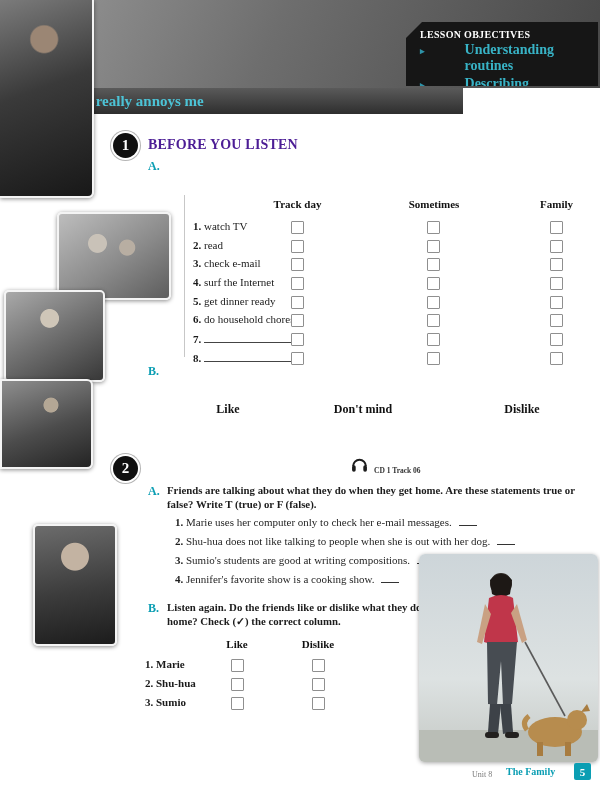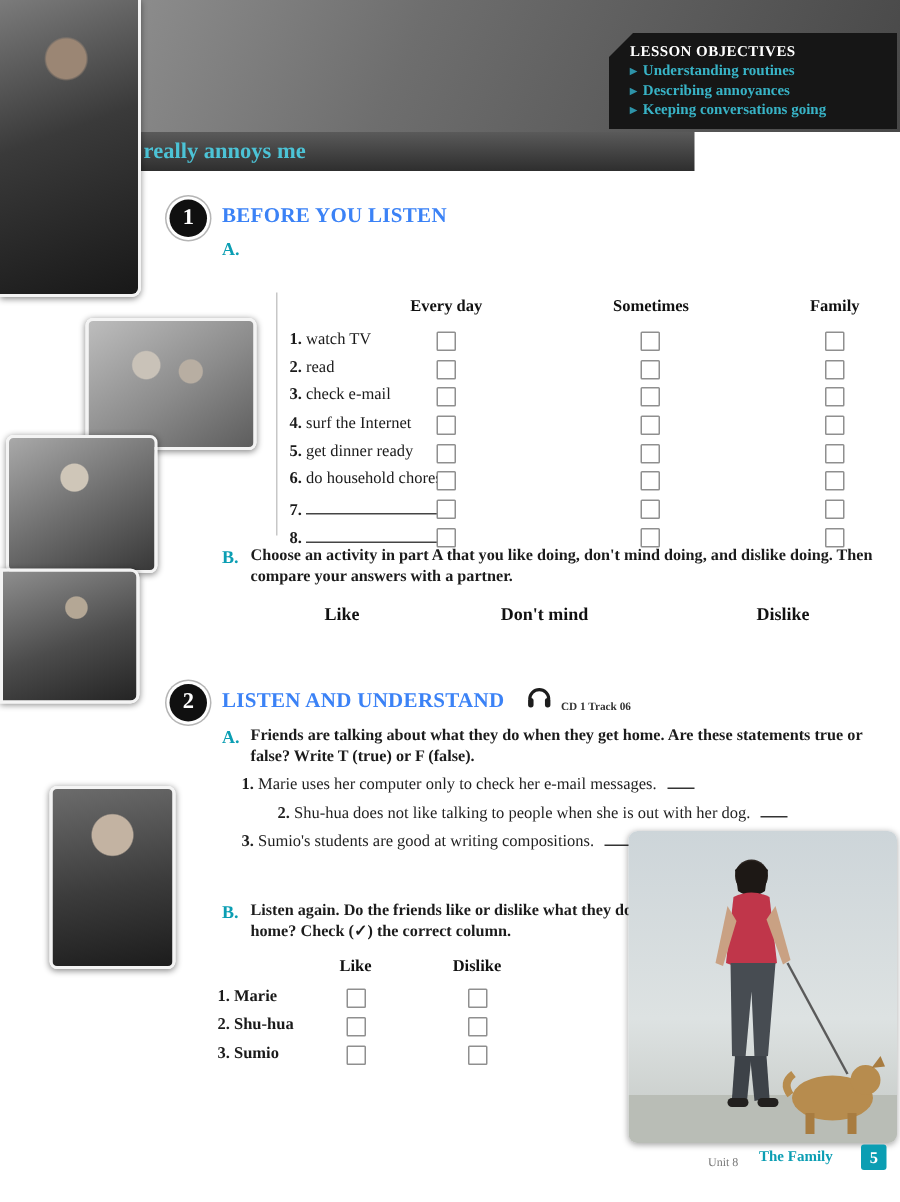--- a/index.html
+++ b/index.html
@@ -11,21 +11,21 @@
 
   
   .top-band{left:0;top:0;width:600px;height:88px;
     background:linear-gradient(115deg,#9a9a9a 0%,#6e6e6e 45%,#474747 100%);}
   .obj-panel{left:406px;top:22px;width:192px;height:64px;background:#161616;
     clip-path:polygon(16px 0,100% 0,100% 100%,0 100%,0 16px);
     padding:7px 10px 0 14px;box-sizing:border-box;}
   .obj-title{color:#ffffff;font-weight:bold;font-size:10px;letter-spacing:.3px;display:block;}
   .obj-item{display:flex;align-items:baseline;margin-top:2px;}
   .obj-bullet{color:#2e93a8;font-size:9px;margin-right:4px;font-weight:bold;}
-  .obj-label{color:#38b3c6;font-size:10px;font-weight:bold;}
+  .obj-label{color:#38b3c6;font-size:14px;font-weight:bold;margin-left:36px;}
 
   
   .lesson-bar{left:0;top:88px;width:463px;height:26px;
     background:linear-gradient(180deg,#5a5a5a,#2e2e2e);display:flex;align-items:center;}
   .lesson-label{color:#fff;font-weight:bold;font-size:16px;margin-left:10px;}
   .lesson-title{color:#4cc3d6;font-weight:bold;font-size:15px;margin-left:12px;}
 
   
   .photo{position:absolute;border:2px solid #f4f4f4;border-radius:5px;
     box-shadow:0 1px 4px rgba(0,0,0,.45);}
@@ -43,37 +43,37 @@
     background:radial-gradient(circle at 55% 28%,#b4a795 0 9%,rgba(0,0,0,0) 10%),
     linear-gradient(160deg,#8e8e8e 0%,#4c4c4c 55%,#242424 100%);}
   .ph5{left:33px;top:524px;width:80px;height:118px;
     background:radial-gradient(circle at 50% 26%,#c3b3a2 0 14%,rgba(0,0,0,0) 15%),
     linear-gradient(170deg,#6c6c6c 0%,#3c3c3c 55%,#1c1c1c 100%);}
 
   
   .circle{width:25px;height:25px;border-radius:50%;background:#101010;color:#fff;
     font-weight:bold;font-size:15px;display:flex;align-items:center;justify-content:center;
     box-shadow:0 0 0 2px #fff,0 0 0 3px #b5b5b5;}
-  .sec-title{font-weight:bold;font-size:14px;color:#3b82f6;letter-spacing:.2px;}
+  .sec-title{font-weight:bold;font-size:14px;color:#4c1d95;letter-spacing:.2px;}
   .part-label{font-weight:bold;font-size:12px;color:#0b9eb3;}
   .instr{font-size:10.8px;font-weight:bold;color:#1c1c1c;line-height:14px;}
 
   
   .table-line{left:184px;top:195px;width:1px;height:162px;background:#c7c7c7;}
   .col-head{font-weight:bold;font-size:11px;color:#111;text-align:center;}
   .t-row{position:absolute;left:184px;width:414px;height:17px;}
   .t-row .lbl{position:absolute;left:9px;top:1px;font-size:11px;color:#1a1a1a;white-space:nowrap;}
   .num{font-weight:bold;}
   .checkbox{position:absolute;width:11px;height:11px;border:1px solid #8f8f8f;
     background:#fff;border-radius:1px;top:2px;}
   .cb1{left:107px;} .cb2{left:243px;} .cb3{left:366px;}
   .write-line{display:inline-block;width:88px;height:10px;border-bottom:1px solid #444;}
 
   
-  .stmt{position:absolute;left:161px;font-size:11px;color:#1f1f1f;white-space:nowrap;text-align:right;}
+  .stmt{position:absolute;left:175px;font-size:11px;color:#1f1f1f;white-space:nowrap;text-align:right;}
   .blank{display:inline-block;width:18px;height:9px;border-bottom:1.2px solid #333;margin-left:4px;}
 
   
   .n-row{position:absolute;left:145px;width:210px;height:16px;}
   .n-row .lbl{position:absolute;left:0;top:1px;font-size:11px;font-weight:bold;color:#1a1a1a;white-space:nowrap;}
   .ncb1{left:86px;} .ncb2{left:167px;}
 
   .track{font-size:7.5px;font-weight:bold;color:#333;}
 
   
@@ -120,21 +120,21 @@
   <div class="photo ph3"></div>
   <div class="photo ph4"></div>
   <div class="photo ph5"></div>
 
   <div class="abs circle" style="left:113px;top:133px;">1</div>
   <div class="abs sec-title" style="left:148px;top:137px;">BEFORE YOU LISTEN</div>
 
   <div class="abs part-label" style="left:148px;top:159px;">A.</div>
 
   <div class="abs table-line"></div>
-  <div class="abs col-head" style="left:260px;top:198px;width:75px;">Every day</div>
+  <div class="abs col-head" style="left:260px;top:198px;width:75px;">Track day</div>
   <div class="abs col-head" style="left:394px;top:198px;width:80px;">Sometimes</div>
   <div class="abs col-head" style="left:529px;top:198px;width:55px;">Family</div>
 
   <div class="t-row" style="top:219px;">
     <span class="lbl"><span class="num">1.</span> <span>watch TV</span></span>
     <span class="checkbox cb1"></span>
     <span class="checkbox cb2"></span>
     <span class="checkbox cb3"></span>
   </div>
   <div class="t-row" style="top:238px;">
@@ -174,50 +174,53 @@
     <span class="checkbox cb3"></span>
   </div>
   <div class="t-row" style="top:350px;">
     <span class="lbl"><span class="num">8.</span> <span class="write-line"></span></span>
     <span class="checkbox cb1"></span>
     <span class="checkbox cb2"></span>
     <span class="checkbox cb3"></span>
   </div>
 
   <div class="abs part-label" style="left:148px;top:364px;">B.</div>
-  <div class="abs instr" style="left:167px;top:363px;width:430px;">Choose an activity in part A that you like doing, don't mind doing, and dislike doing. Then compare your answers with a partner.</div>
   <div class="abs col-head" style="left:200px;top:402px;width:56px;font-size:12px;">Like</div>
   <div class="abs col-head" style="left:320px;top:402px;width:86px;font-size:12px;">Don't mind</div>
   <div class="abs col-head" style="left:489px;top:402px;width:66px;font-size:12px;">Dislike</div>
 
   <div class="abs circle" style="left:113px;top:456px;">2</div>
-  <div class="abs sec-title" style="left:148px;top:460px;">LISTEN AND UNDERSTAND</div>
   <svg class="abs" style="left:350px;top:455px;" width="19" height="19" viewBox="0 0 24 24">
     <path d="M4 14a8 8 0 0 1 16 0" fill="none" stroke="#1d1d1d" stroke-width="2.6"></path>
     <rect x="2.6" y="13" width="4.6" height="8" rx="2.2" fill="#1d1d1d"></rect>
     <rect x="16.8" y="13" width="4.6" height="8" rx="2.2" fill="#1d1d1d"></rect>
   </svg>
   <div class="abs track" style="left:374px;top:466px;">CD 1 Track 06</div>
 
   <div class="abs part-label" style="left:148px;top:484px;">A.</div>
   <div class="abs instr" style="left:167px;top:483px;width:432px;">Friends are talking about what they do when they get home. Are these statements true or false? Write T (true) or F (false).</div>
 
   <div class="stmt" style="top:516px;">
     <span class="num">1.</span>
     <span>Marie uses her computer only to check her e-mail messages.</span>
     <span class="blank"></span>
   </div>
-  <div class="stmt" style="top:535px;margin-left:24px;">
+  <div class="stmt" style="top:535px;">
     <span class="num">2.</span>
     <span>Shu-hua does not like talking to people when she is out with her dog.</span>
     <span class="blank"></span>
   </div>
   <div class="stmt" style="top:554px;">
     <span class="num">3.</span>
     <span>Sumio's students are good at writing compositions.</span>
+    <span class="blank"></span>
+  </div>
+  <div class="stmt" style="top:573px;">
+    <span class="num">4.</span>
+    <span>Jennifer's favorite show is a cooking show.</span>
     <span class="blank"></span>
   </div>
 
   <div class="abs part-label" style="left:148px;top:601px;">B.</div>
   <div class="abs instr" style="left:167px;top:600px;width:278px;">Listen again. Do the friends like or dislike what they do at home? Check (✓) the correct column.</div>
 
   <div class="abs col-head" style="left:214px;top:638px;width:46px;">Like</div>
   <div class="abs col-head" style="left:292px;top:638px;width:52px;">Dislike</div>
 
   <div class="n-row" style="top:657px;">

